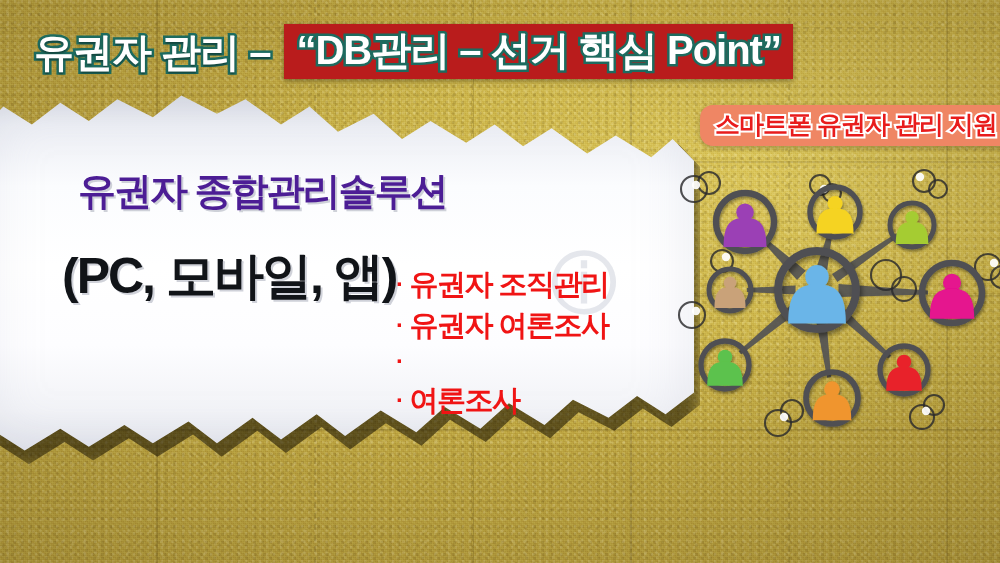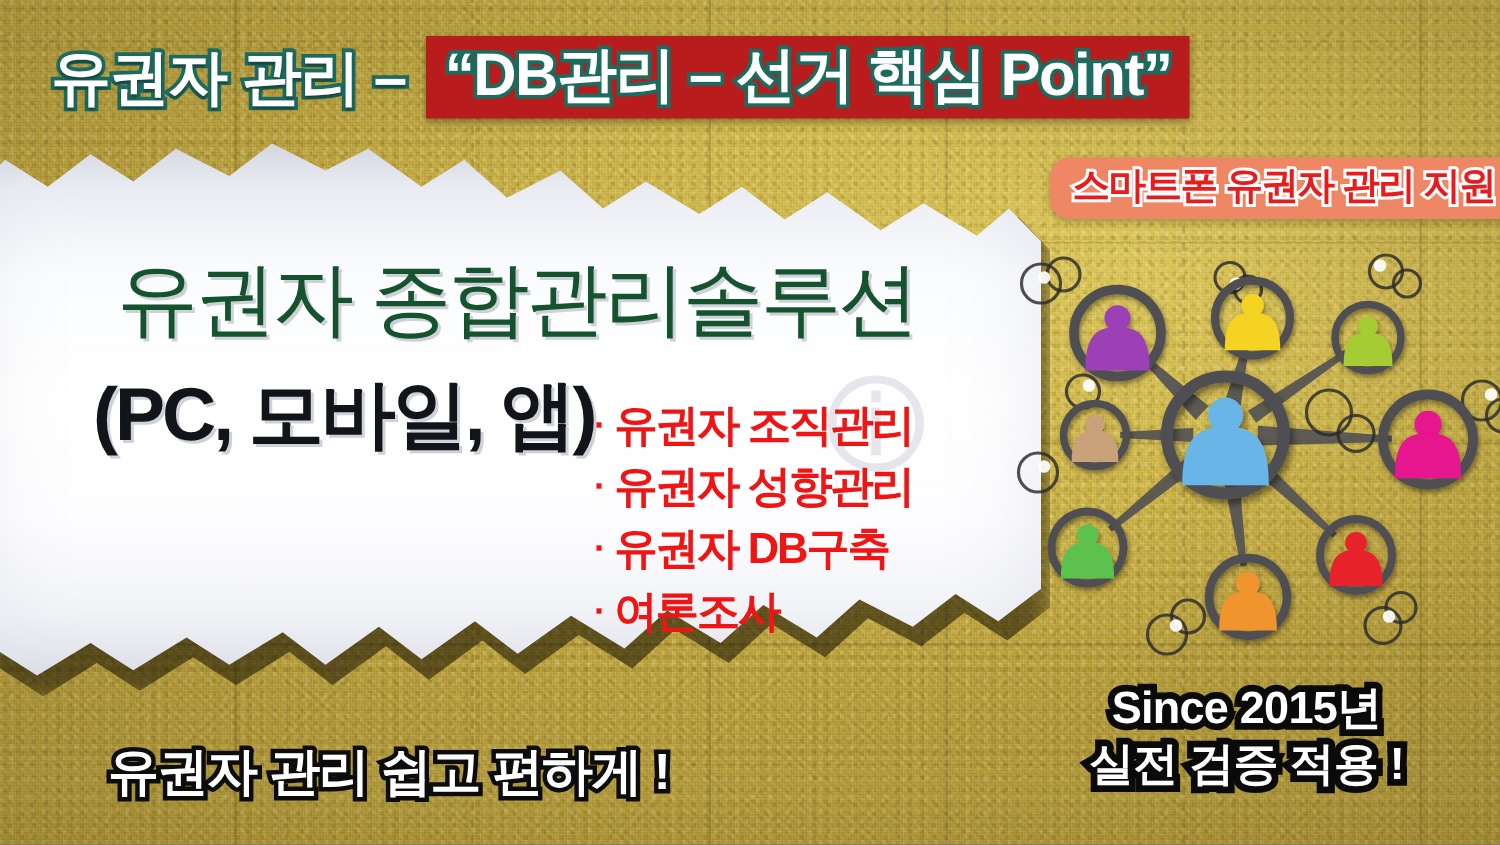--- a/index.html
+++ b/index.html
@@ -125,21 +125,21 @@
     font-size:40px; font-weight:800; color:#ffffff;
     letter-spacing:-1px; line-height:1;
     -webkit-text-stroke:5px #1d6b5f;
     paint-order:stroke fill;
     white-space:nowrap;
   }
 
   
   .main-title{
     position:absolute; left:78px; top:172px;
-    font-size:54px; font-weight:400; color:#14532d;
+    font-size:38px; font-weight:700; color:#4c1d95;
     letter-spacing:-2px; line-height:1.05;
     text-shadow:2px 2px 0 rgba(150,155,170,.45);
     z-index:25;
   }
   .sub-title{
     position:absolute; left:62px; top:250px;
     font-size:50px; font-weight:800; color:#111418;
     letter-spacing:-2px; line-height:1.05;
     text-shadow:2px 2px 0 rgba(150,155,170,.45);
     z-index:25;
@@ -228,42 +228,36 @@
   <div class="main-title">유권자 종합관리솔루션</div>
   <div class="sub-title">(PC, 모바일, 앱)</div>
 
   <div class="bullets">
     <div class="bullet">
       <span class="dot">·</span>
       <span>유권자 조직관리</span>
     </div>
     <div class="bullet">
       <span class="dot">·</span>
-      <span>유권자 성향관리</span>
+      <span>유권자 여론조사</span>
     </div>
     <div class="bullet">
       <span class="dot">·</span>
-      <span>유권자 DB구축</span>
     </div>
     <div class="bullet">
       <span class="dot">·</span>
       <span>여론조사</span>
     </div>
   </div>
 
-  <div class="slogan">유권자 관리 쉽고 편하게 !</div>
 
   <div class="badge-smartphone">
     <span class="badge-smartphone-text">스마트폰 유권자 관리 지원 !</span>
   </div>
 
-  <div class="badge-since">
-    <div>Since 2015년</div>
-    <div>실전 검증 적용 !</div>
-  </div>
 
   <div class="network">
     <svg id="net-svg" width="330" height="290" viewBox="0 0 330 290">
       <defs>
         <filter id="nodeShadow" x="-60%" y="-60%" width="240%" height="240%">
           <feDropShadow dx="2" dy="3" stdDeviation="2.6" flood-color="#000" flood-opacity="0.45"></feDropShadow>
         </filter>
         <filter id="softShadow" x="-60%" y="-60%" width="240%" height="240%">
           <feDropShadow dx="1" dy="2" stdDeviation="1.6" flood-color="#000" flood-opacity="0.40"></feDropShadow>
         </filter>

